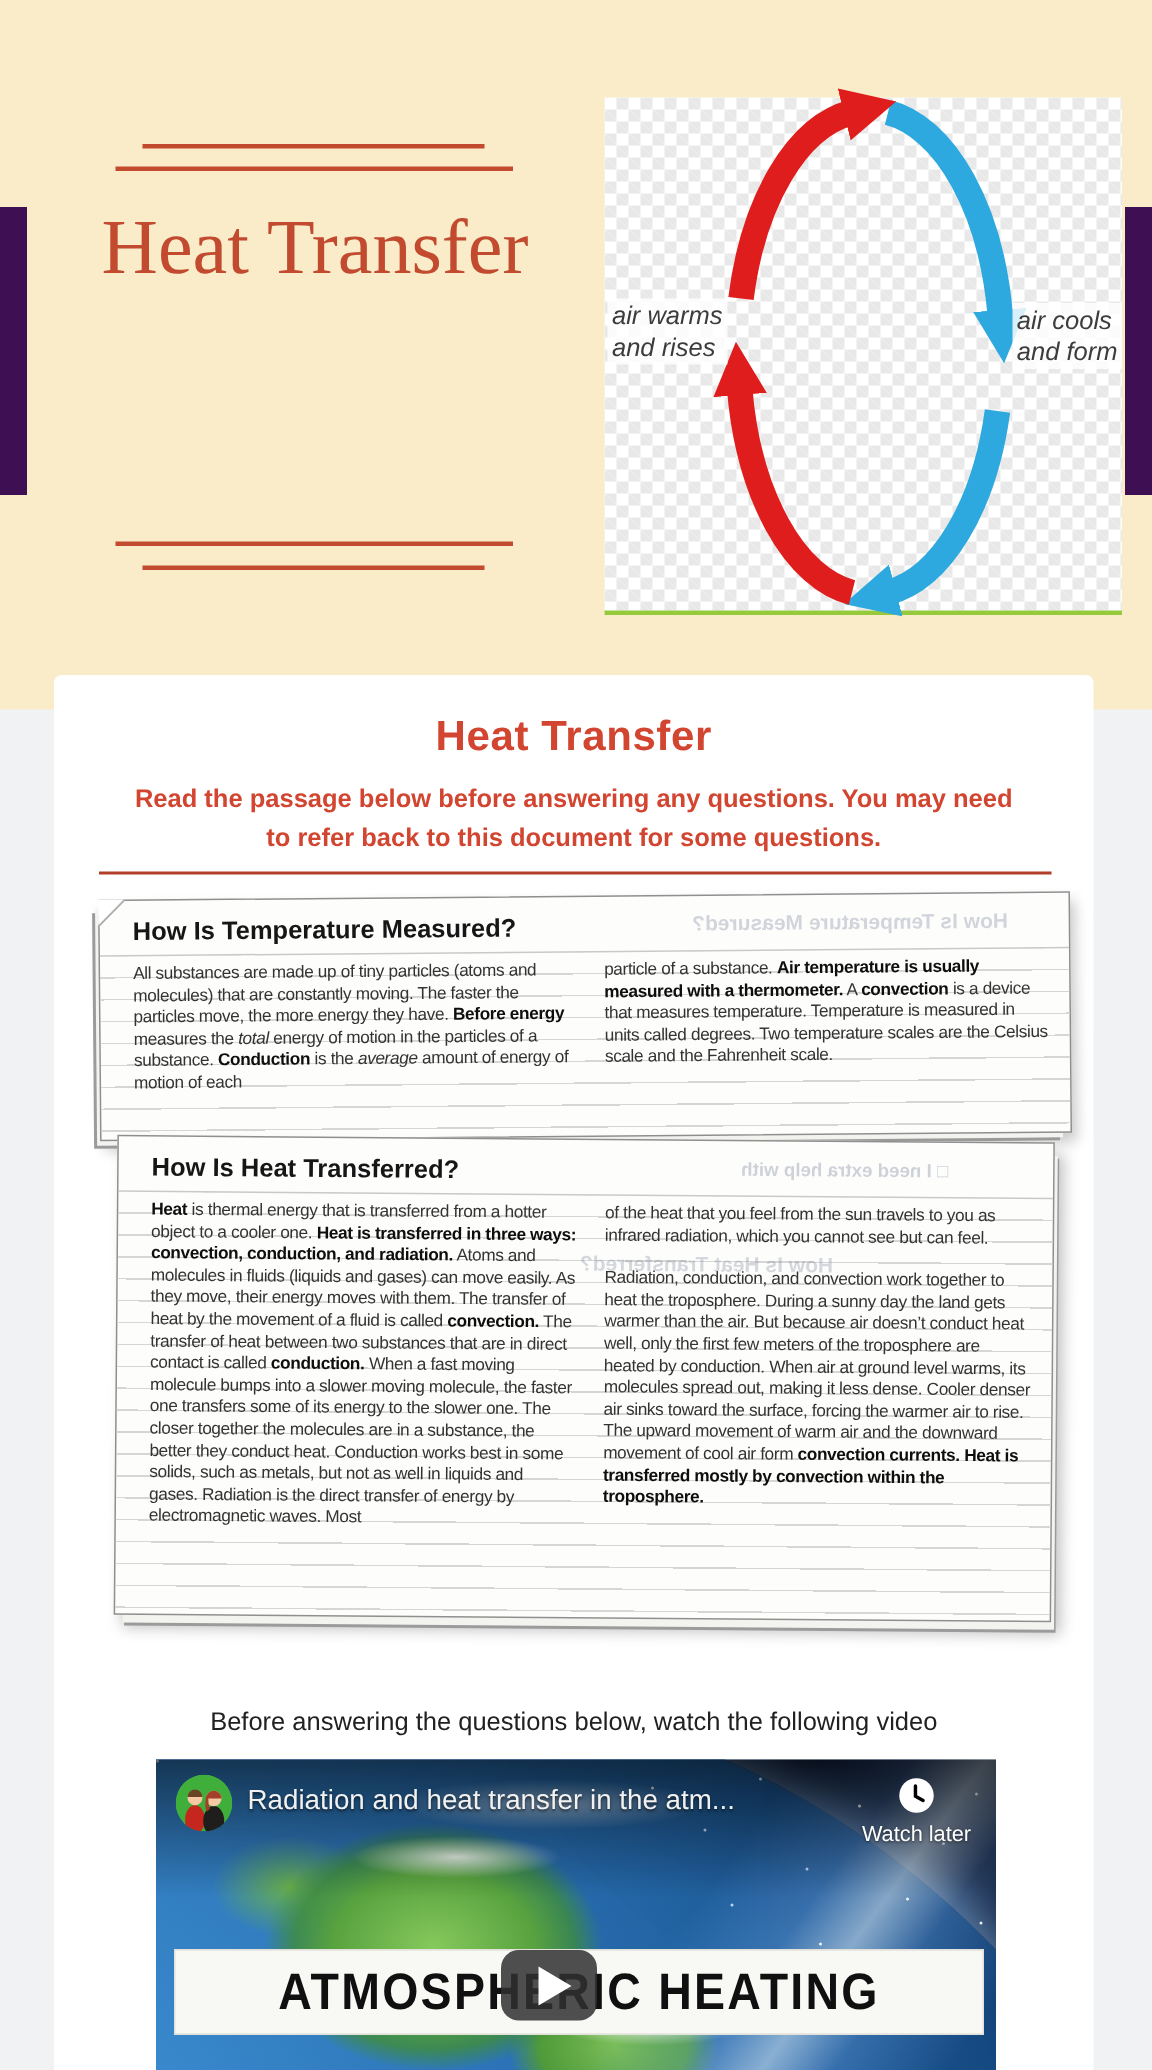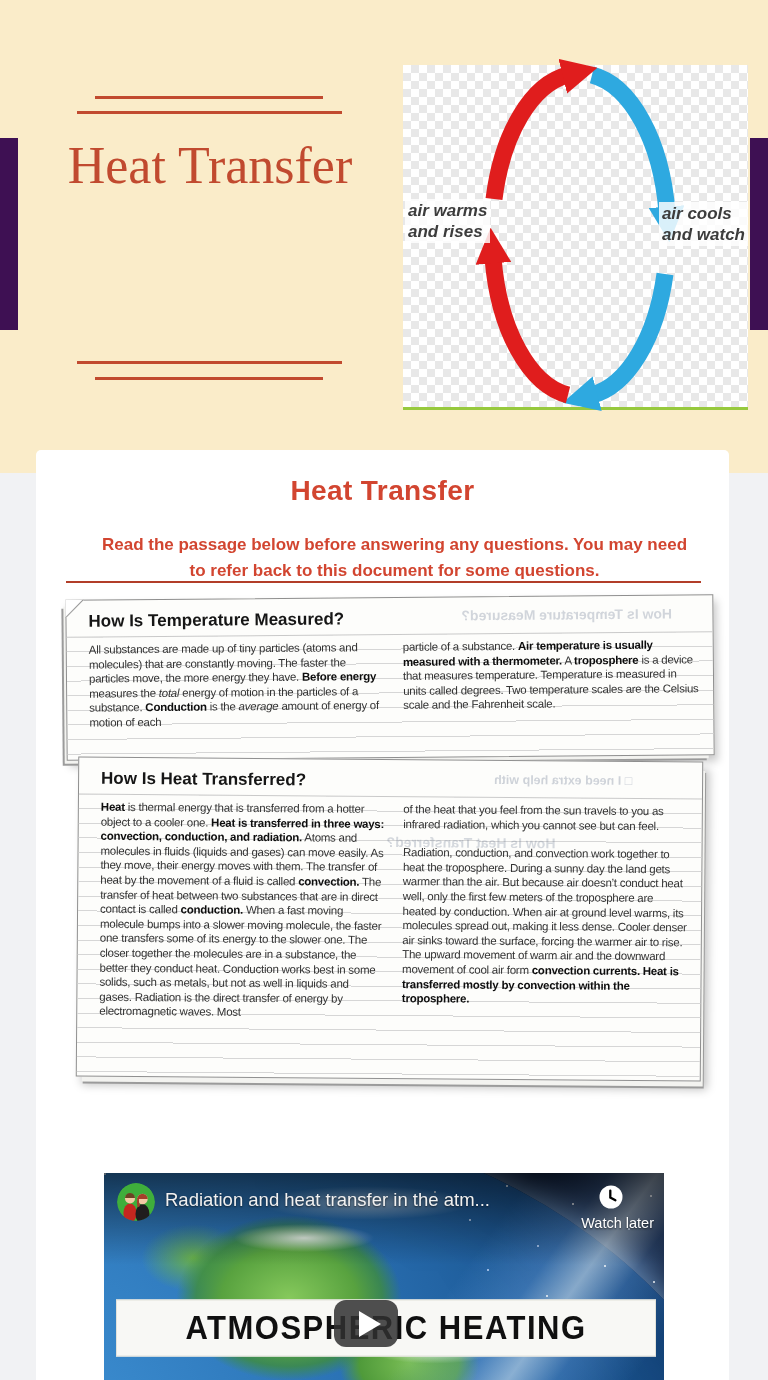--- a/index.html
+++ b/index.html
@@ -19,30 +19,30 @@
     font-family:"Liberation Serif",serif;font-weight:400;font-size:52px;line-height:69px;color:#C14A2F;}
 
   
   .convection{position:absolute;left:403px;top:65px;width:345px;height:342px;
     background-color:#fff;
     background-image:linear-gradient(45deg,#e8e8e8 25%,transparent 25%,transparent 75%,#e8e8e8 75%),
                      linear-gradient(45deg,#e8e8e8 25%,transparent 25%,transparent 75%,#e8e8e8 75%);
     background-size:16px 16px;background-position:0 0,8px 8px;
     border-bottom:3px solid #97C93D;}
   .conv-svg{position:absolute;left:0;top:0;width:345px;height:342px;overflow:visible;}
-  .conv-label{position:absolute;font-size:17px;line-height:21px;font-style:italic;font-weight:700;
+  .conv-label{position:absolute;font-size:17px;line-height:21px;font-style:italic;font-weight:400;
     color:#3c3c3c;background:rgba(255,255,255,.82);padding:1px 3px;}
   .conv-label.lft{left:2px;top:134px;}
   .conv-label.rgt{right:0px;top:137px;}
 
   
   .card{position:absolute;left:36px;top:450px;width:693px;height:930px;background:#fff;border-radius:5px 5px 0 0;}
   .ws-heading{position:absolute;top:25px;left:0;width:100%;margin:0;text-align:center;
     font-size:28px;font-weight:800;letter-spacing:.4px;color:#D24530;}
-  .ws-instructions{position:absolute;top:70px;left:46px;width:601px;margin:12px;text-align:center;
+  .ws-instructions{position:absolute;top:70px;left:46px;width:601px;margin:0;text-align:center;
     font-size:17px;line-height:26px;font-weight:700;color:#D24530;}
   .ws-divider{position:absolute;top:131px;left:30px;width:635px;margin:0;border:none;border-top:2px solid #B23E29;}
 
   
   .scan{position:absolute;background:#FDFDFB;border:1px solid #8f8f8f;color:#333;display:flex;flex-direction:column;}
   .scan-1{left:30px;top:147px;width:646px;height:159px;transform:rotate(-0.5deg);
     box-shadow:-4px 5px 0 -2px #f3f3f0,-6px 7px 0 -2px #9b9b9b,3px 6px 9px rgba(0,0,0,.22);}
   .scan-1::before{content:"";position:absolute;left:-1px;top:-1px;width:18px;height:18px;
     background:linear-gradient(135deg,#ffffff 46%,#9a9a9a 50%,#fdfdfb 54%);}
   .scan-2{left:41px;top:309px;width:623px;height:318px;transform:rotate(0.45deg);
@@ -80,21 +80,21 @@
     background:linear-gradient(118deg,transparent 34%,rgba(140,190,255,.25) 48%,rgba(225,242,255,.55) 57%,rgba(140,190,255,.22) 66%,transparent 80%);}
   .stars{position:absolute;left:0;top:0;width:2px;height:2px;border-radius:50%;background:#fff;opacity:.9;
     box-shadow:330px 18px #fff,365px 46px #dfeaff,402px 12px #fff,433px 72px #cfe0ff,468px 30px #fff,
       500px 92px #fff,524px 55px #dfeaff,546px 22px #fff,383px 96px #cfe0ff,442px 122px #fff,
       512px 142px #dfeaff,549px 108px #fff,474px 168px #cfe0ff;}
   .vid-grad{position:absolute;left:0;top:0;right:0;height:92px;
     background:linear-gradient(rgba(0,0,0,.55),rgba(0,0,0,0));}
   .vid-avatar{position:absolute;left:13px;top:10px;width:38px;height:38px;border-radius:50%;overflow:hidden;display:block;}
   .vid-title{position:absolute;left:61px;top:16px;font-size:18.5px;color:#f1f1f1;text-decoration:none;
     white-space:nowrap;text-shadow:0 1px 2px rgba(0,0,0,.6);}
-  .vid-action{position:absolute;top:11px;text-align:right;color:#fff;font-size:14.5px;text-shadow:0 1px 2px rgba(0,0,0,.6);}
+  .vid-action{position:absolute;top:11px;text-align:center;color:#fff;font-size:14.5px;text-shadow:0 1px 2px rgba(0,0,0,.6);}
   .vid-action .ic{display:block;margin:0 auto 5px;}
   .watch-later{left:464px;width:86px;}
   .share{left:552px;width:66px;}
   .thumb-banner{position:absolute;left:12px;right:8px;top:129px;height:50px;background:#F8F8F5;
     border:1px solid #e2e2da;display:flex;align-items:center;justify-content:center;
     font-weight:900;font-size:31px;letter-spacing:1.5px;color:#101010;transform:scaleY(1.1);}
   .play-btn{position:absolute;left:230px;top:127px;width:64px;height:47px;border:none;border-radius:12px;
     background:rgba(48,48,48,.85);display:flex;align-items:center;justify-content:center;padding:0;cursor:pointer;}
   .play-btn .tri{width:0;height:0;border-left:22px solid #fff;border-top:13px solid transparent;
     border-bottom:13px solid transparent;margin-left:7px;}
@@ -131,52 +131,53 @@
         <path d="M262,209 A88,162 0 0 1 189,330" fill="none" stroke="#2EA9E0" stroke-width="17" marker-end="url(#ah-blue)"></path>
         <path d="M165,330 A88,162 0 0 1 90,193 " fill="none" stroke="#E01D1D" stroke-width="17" marker-end="url(#ah-red)"></path>
         <path d="M91,134 A88,162 0 0 1 165,10" fill="none" stroke="#E01D1D" stroke-width="17" marker-end="url(#ah-red)"></path>
       </svg>
       <div class="conv-label lft">
         <span>air warms</span><br>
         <span>and rises</span>
       </div>
       <div class="conv-label rgt">
         <span>air cools</span><br>
-        <span>and watch</span>
+        <span>and form</span>
       </div>
     </div>
   </div>
 
   <div class="card">
     <h2 class="ws-heading">Heat Transfer</h2>
     <p class="ws-instructions">Read the passage below before answering any questions.  You may need to refer back to this document for some questions.</p>
     <hr class="ws-divider">
 
     <div class="scan scan-1">
       <div class="ghost ghost-1">How Is Temperature Measured?</div>
       <h3>How Is Temperature Measured?</h3>
       <div class="cols">
         <div class="col">All substances are made up of tiny particles (atoms and molecules) that are constantly moving. The faster the particles move, the more energy they have. <b>Before energy</b> measures the <i>total</i> energy of motion in the particles of a substance. <b>Conduction</b> is the <i>average</i> amount of energy of motion of each</div>
-        <div class="col">particle of a substance. <b>Air temperature is usually measured with a thermometer.</b> A <b>troposphere</b> is a device that measures temperature. Temperature is measured in units called degrees. Two temperature scales are the Celsius scale and the Fahrenheit scale.</div>
+        <div class="col">particle of a substance. <b>Air temperature is usually measured with a thermometer.</b> A <b>convection</b> is a device that measures temperature. Temperature is measured in units called degrees. Two temperature scales are the Celsius scale and the Fahrenheit scale.</div>
       </div>
     </div>
 
     <div class="scan scan-2">
       <div class="ghost ghost-2a">□ I need extra help with</div>
       <div class="ghost ghost-2b">How Is Heat Transferred?</div>
       <h3>How Is Heat Transferred?</h3>
       <div class="cols">
         <div class="col"><b>Heat</b> is thermal energy that is transferred from a hotter object to a cooler one. <b>Heat is transferred in three ways: convection, conduction, and radiation.</b> Atoms and molecules in fluids (liquids and gases) can move easily. As they move, their energy moves with them. The transfer of heat by the movement of a fluid is called <b>convection.</b> The transfer of heat between two substances that are in direct contact is called <b>conduction.</b> When a fast moving molecule bumps into a slower moving molecule, the faster one transfers some of its energy to the slower one. The closer together the molecules are in a substance, the better they conduct heat. Conduction works best in some solids, such as metals, but not as well in liquids and gases. Radiation is the direct transfer of energy by electromagnetic waves. Most</div>
         <div class="col">
           <p>of the heat that you feel from the sun travels to you as infrared radiation, which you cannot see but can feel.</p>
           <p>Radiation, conduction, and convection work together to heat the troposphere. During a sunny day the land gets warmer than the air. But because air doesn’t conduct heat well, only the first few meters of the troposphere are heated by conduction. When air at ground level warms, its molecules spread out, making it less dense. Cooler denser air sinks toward the surface, forcing the warmer air to rise. The upward movement of warm air and the downward movement of cool air form <b>convection currents. Heat is transferred mostly by convection within the troposphere.</b></p>
         </div>
       </div>
     </div>
 
+    <p class="video-prompt">Before answering the questions below, watch the following video</p>
 
     <div class="video">
       <div class="earth"></div>
       <div class="land"></div>
       <div class="clouds"></div>
       <div class="beam"></div>
       <div class="stars"></div>
       <div class="vid-grad"></div>
 
       <a class="vid-avatar">

